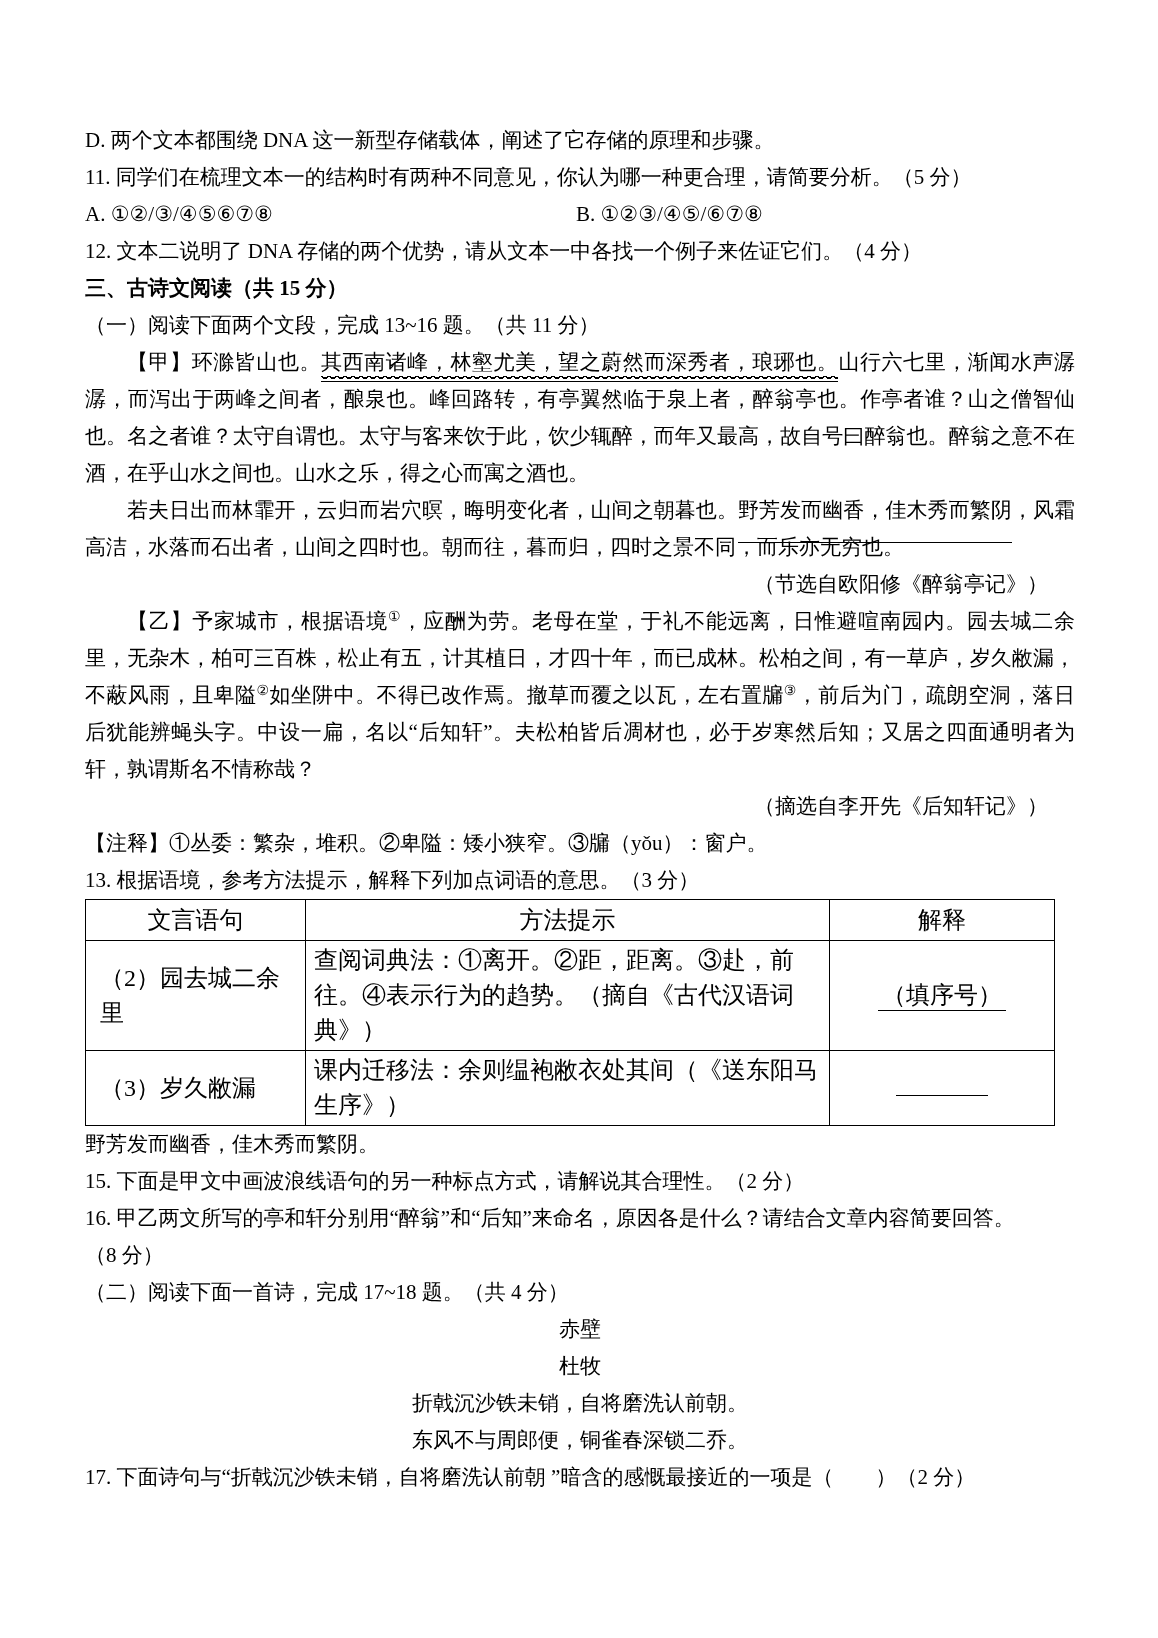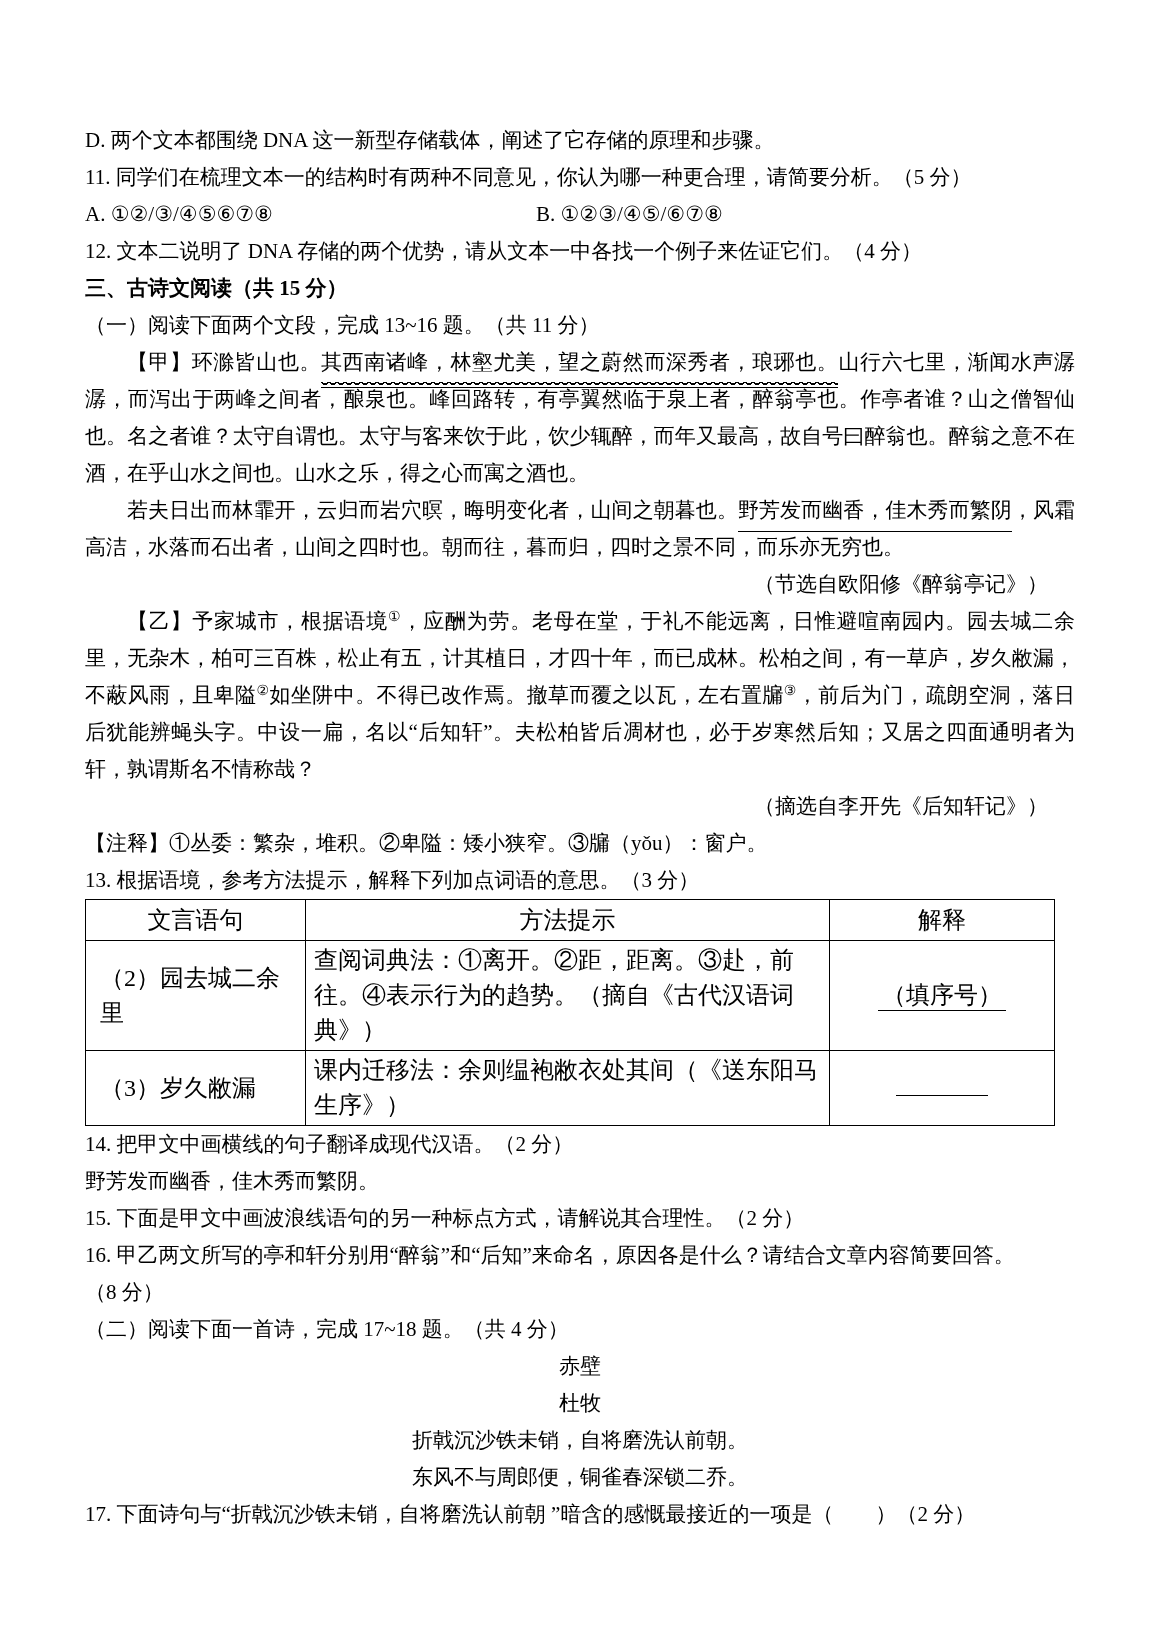--- a/index.html
+++ b/index.html
@@ -15,27 +15,27 @@
     padding: 122px 83px 0 85px;
     font-size: 21px;
     line-height: 37px;
   }
   .line { white-space: nowrap; }
   .para { text-align: justify; text-indent: 2em; }
   .bold { font-weight: bold; }
   .attr { text-align: right; padding-right: 27px; }
   .center { text-align: center; }
   .ab-row { position: relative; }
-  .ab-b { position: absolute; left: 451px; top: 0; }
+  .ab-b { position: absolute; left: 491px; top: 0; }
   
-  .hline { border-bottom: 1.5px solid #000; padding-bottom: 9px; }
+  .hline { border-bottom: 1.5px solid #000; padding-bottom: 20px; }
   
   .wavy {
     border-bottom: 1px solid #000;
-    padding-bottom: 13px;
+    padding-bottom: 7px;
     background-image: radial-gradient(circle at 4px -1.5px, transparent 3px, #000 3px, #000 4.5px, transparent 4.6px);
     background-size: 8px 5px;
     background-repeat: repeat-x;
     background-position: 0 100%;
   }
   .sup { font-size: 14px; vertical-align: 7px; line-height: 0; }
   
   table.qtable {
     border-collapse: collapse;
     width: 969px;
@@ -112,21 +112,20 @@
       <td class="c3"><span class="fill-label">（填序号）</span></td>
     </tr>
     <tr class="r3">
       <td class="c1">（3）岁久敝漏</td>
       <td class="c2">课内迁移法：余则缊袍敝衣处其间（《送东阳马生序》）</td>
       <td class="c3"><span class="blank short"></span></td>
     </tr>
   </tbody>
     </table>
 
-  <div class="line">14. 把甲文中画横线的句子翻译成现代汉语。（2 分）</div>
   <div class="line">野芳发而幽香，佳木秀而繁阴。</div>
 
   <div class="line">15. 下面是甲文中画波浪线语句的另一种标点方式，请解说其合理性。（2 分）</div>
 
   <div class="line">16. 甲乙两文所写的亭和轩分别用“醉翁”和“后知”来命名，原因各是什么？请结合文章内容简要回答。</div>
   <div class="line">（8 分）</div>
 
   <div class="line">（二）阅读下面一首诗，完成 17~18 题。（共 4 分）</div>
 
   <div class="center">赤壁</div>

